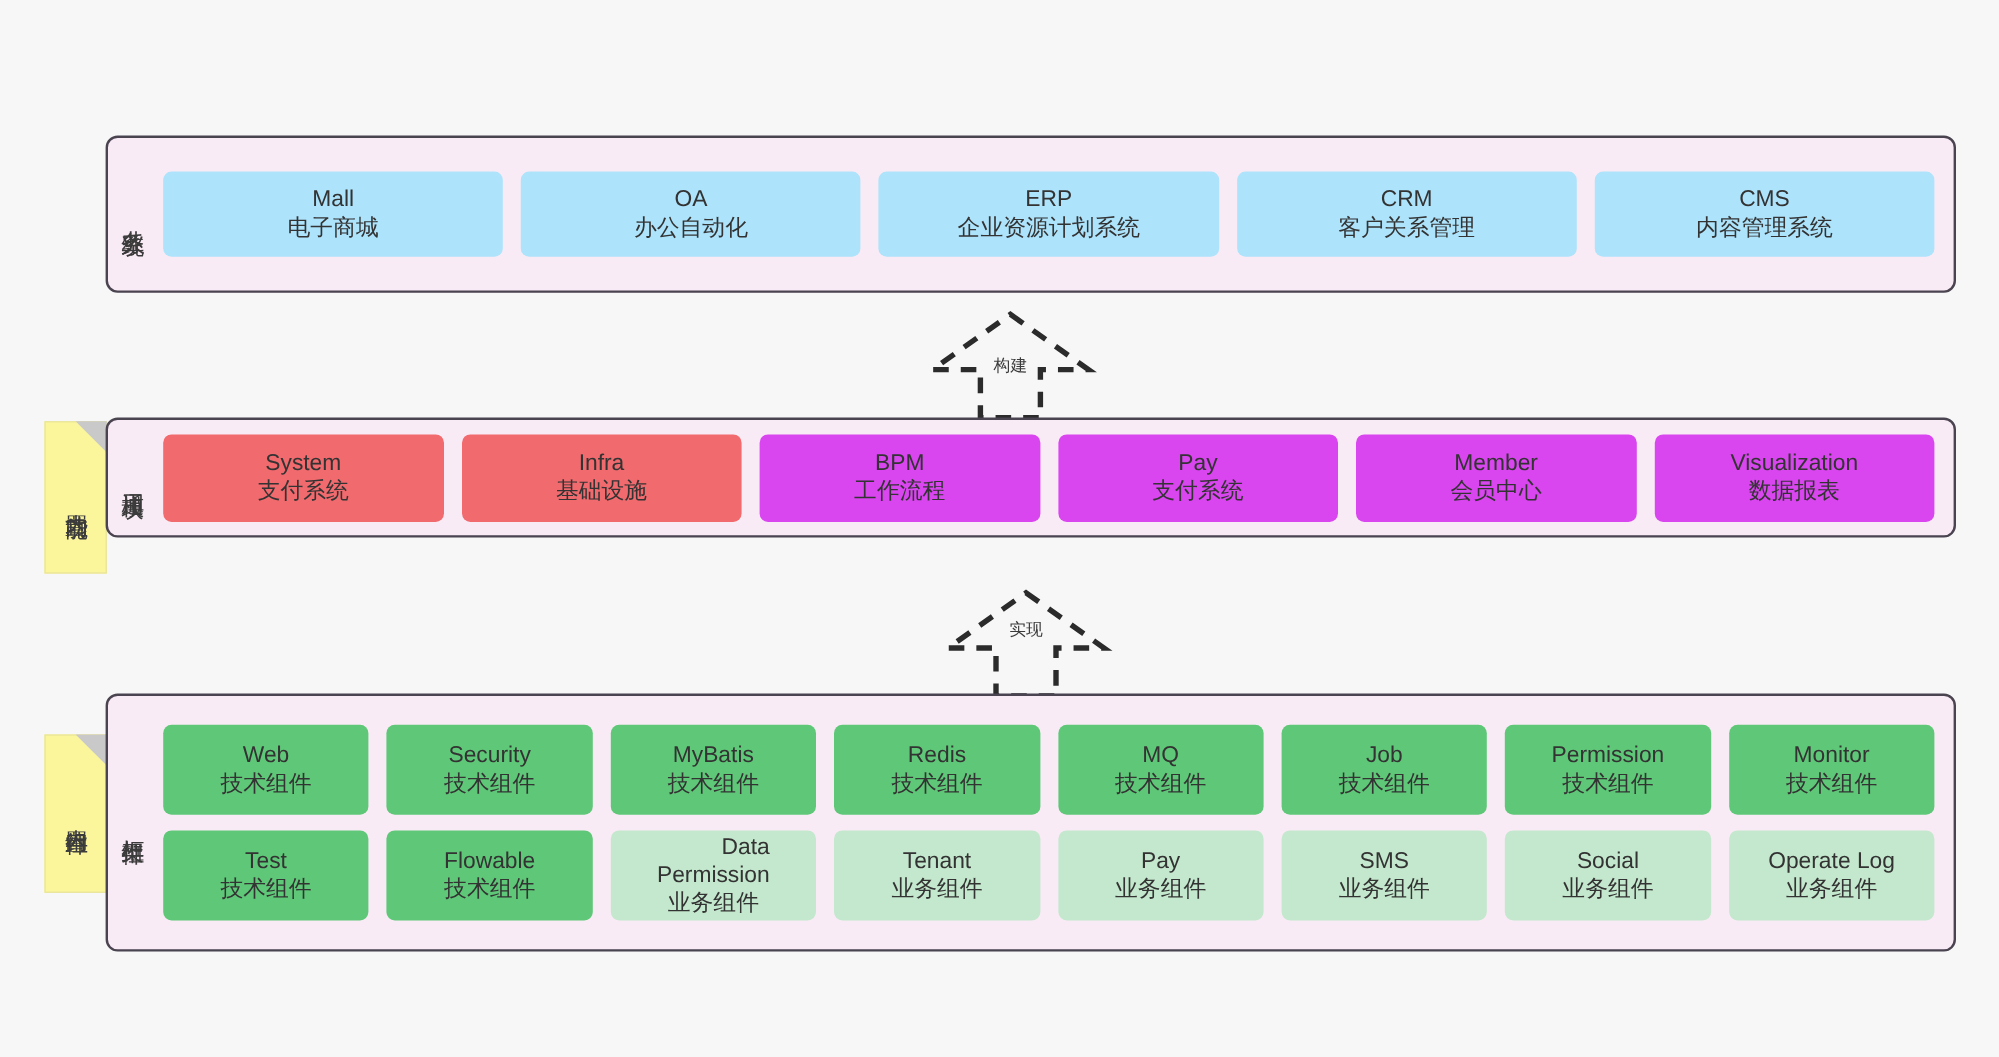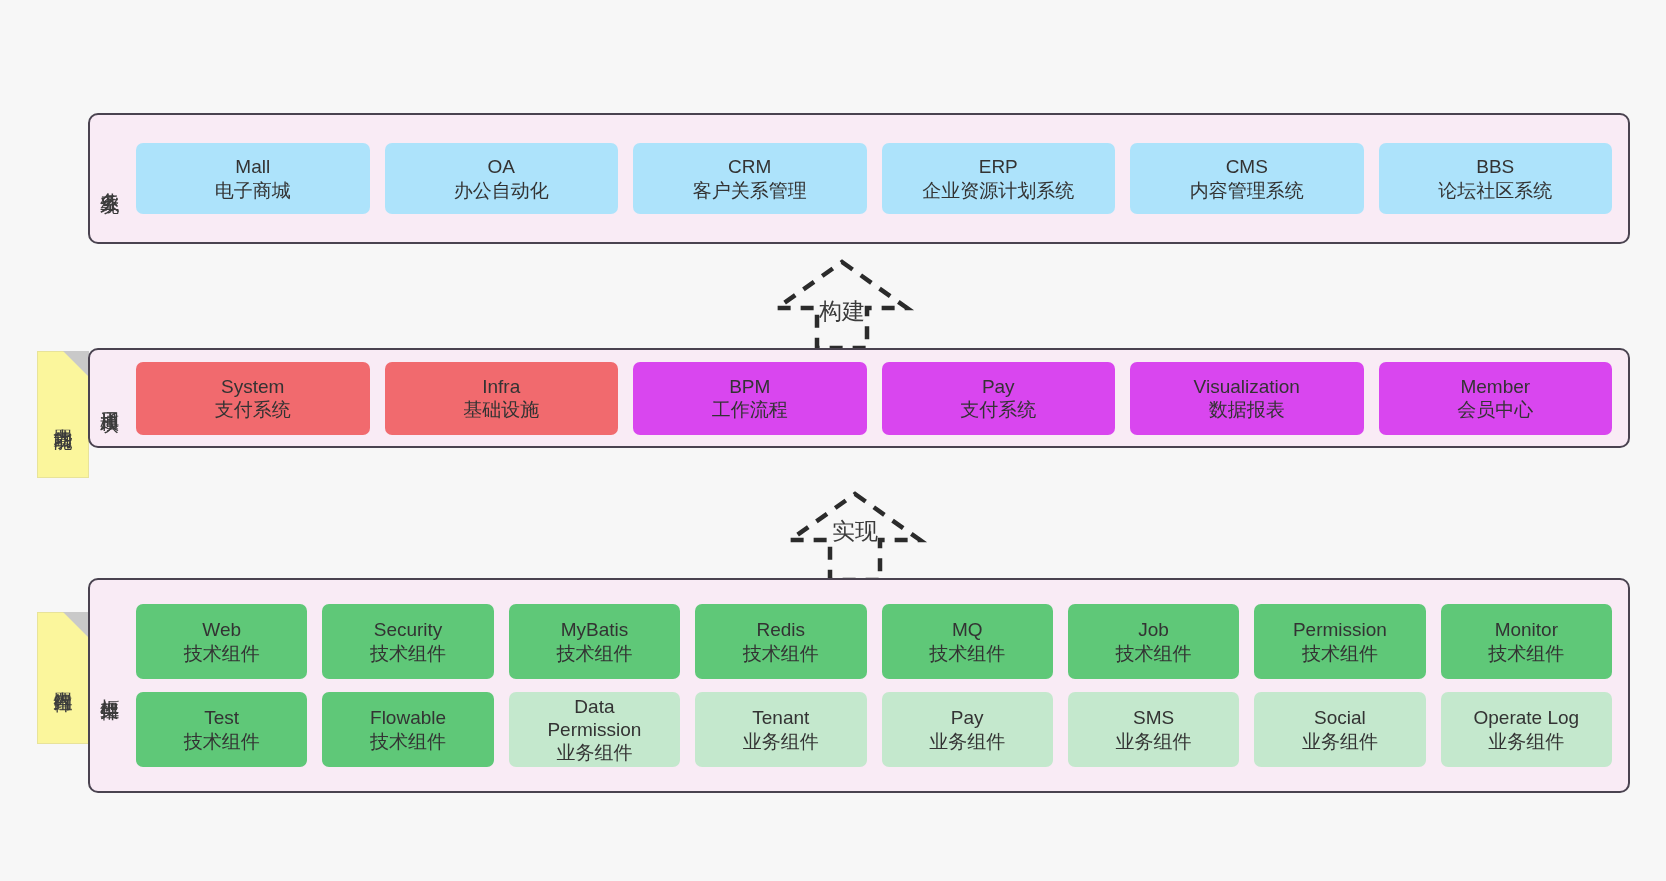--- a/index.html
+++ b/index.html
@@ -58,21 +58,21 @@
     display: flex;
     gap: 15px;
   }
   .cell {
     flex: 1 1 0;
     border-radius: 7px;
     display: flex;
     flex-direction: column;
     align-items: center;
     justify-content: center;
-    text-align: center;
+    text-align: right;
     font-size: 19px;
     line-height: 1.22;
     color: #333;
     padding: 4px 2px;
     box-sizing: border-box;
   }
   .cell .en { white-space: pre-line; }
   .cell .cn { }
 
   
@@ -128,21 +128,21 @@
     position: absolute;
     width: 170px;
     height: 96px;
   }
   .uml-arrow svg { display: block; }
   .uml-label {
     position: absolute;
     left: 0;
     right: 0;
     text-align: center;
-    font-size: 23px;
+    font-size: 14px;
     color: #3b3b3b;
     background: transparent;
   }
   #arrow-build      { left: 757px; top: 256px; }
   #arrow-build .uml-label     { top: 40px; }
   #arrow-implement  { left: 770px; top: 488px; }
   #arrow-implement .uml-label { top: 28px; }
 </style>
 </head>
 <body>
@@ -155,34 +155,30 @@
       <div class="row">
         <div class="cell c-blue">
           <span class="en">Mall</span>
           <span class="cn">电子商城</span>
         </div>
         <div class="cell c-blue">
           <span class="en">OA</span>
           <span class="cn">办公自动化</span>
         </div>
         <div class="cell c-blue">
+          <span class="en">ERP</span>
+          <span class="cn">企业资源计划系统</span>
+        </div>
+        <div class="cell c-blue">
           <span class="en">CRM</span>
           <span class="cn">客户关系管理</span>
         </div>
         <div class="cell c-blue">
-          <span class="en">ERP</span>
-          <span class="cn">企业资源计划系统</span>
-        </div>
-        <div class="cell c-blue">
           <span class="en">CMS</span>
           <span class="cn">内容管理系统</span>
-        </div>
-        <div class="cell c-blue">
-          <span class="en">BBS</span>
-          <span class="cn">论坛社区系统</span>
         </div>
       </div>
     </div>
   </div>
 
   <div class="uml-arrow" id="arrow-build">
     <svg width="170" height="96" viewBox="0 0 170 96" fill="none" xmlns="http://www.w3.org/2000/svg">
       <path d="M85 6 L150 52 L110 52 L110 92 L60 92 L60 52 L20 52 Z" stroke="#2b2b2b" stroke-width="4.5" stroke-dasharray="13 10" fill="none" stroke-linejoin="miter"></path>
     </svg>
     <div class="uml-label">构建</div>
@@ -206,26 +202,26 @@
         </div>
         <div class="cell c-pink">
           <span class="en">BPM</span>
           <span class="cn">工作流程</span>
         </div>
         <div class="cell c-pink">
           <span class="en">Pay</span>
           <span class="cn">支付系统</span>
         </div>
         <div class="cell c-pink">
+          <span class="en">Member</span>
+          <span class="cn">会员中心</span>
+        </div>
+        <div class="cell c-pink">
           <span class="en">Visualization</span>
           <span class="cn">数据报表</span>
-        </div>
-        <div class="cell c-pink">
-          <span class="en">Member</span>
-          <span class="cn">会员中心</span>
         </div>
       </div>
     </div>
   </div>
 
   <div class="uml-arrow" id="arrow-implement">
     <svg width="170" height="96" viewBox="0 0 170 96" fill="none" xmlns="http://www.w3.org/2000/svg">
       <path d="M85 6 L150 52 L110 52 L110 92 L60 92 L60 52 L20 52 Z" stroke="#2b2b2b" stroke-width="4.5" stroke-dasharray="13 10" fill="none" stroke-linejoin="miter"></path>
     </svg>
     <div class="uml-label">实现</div>

